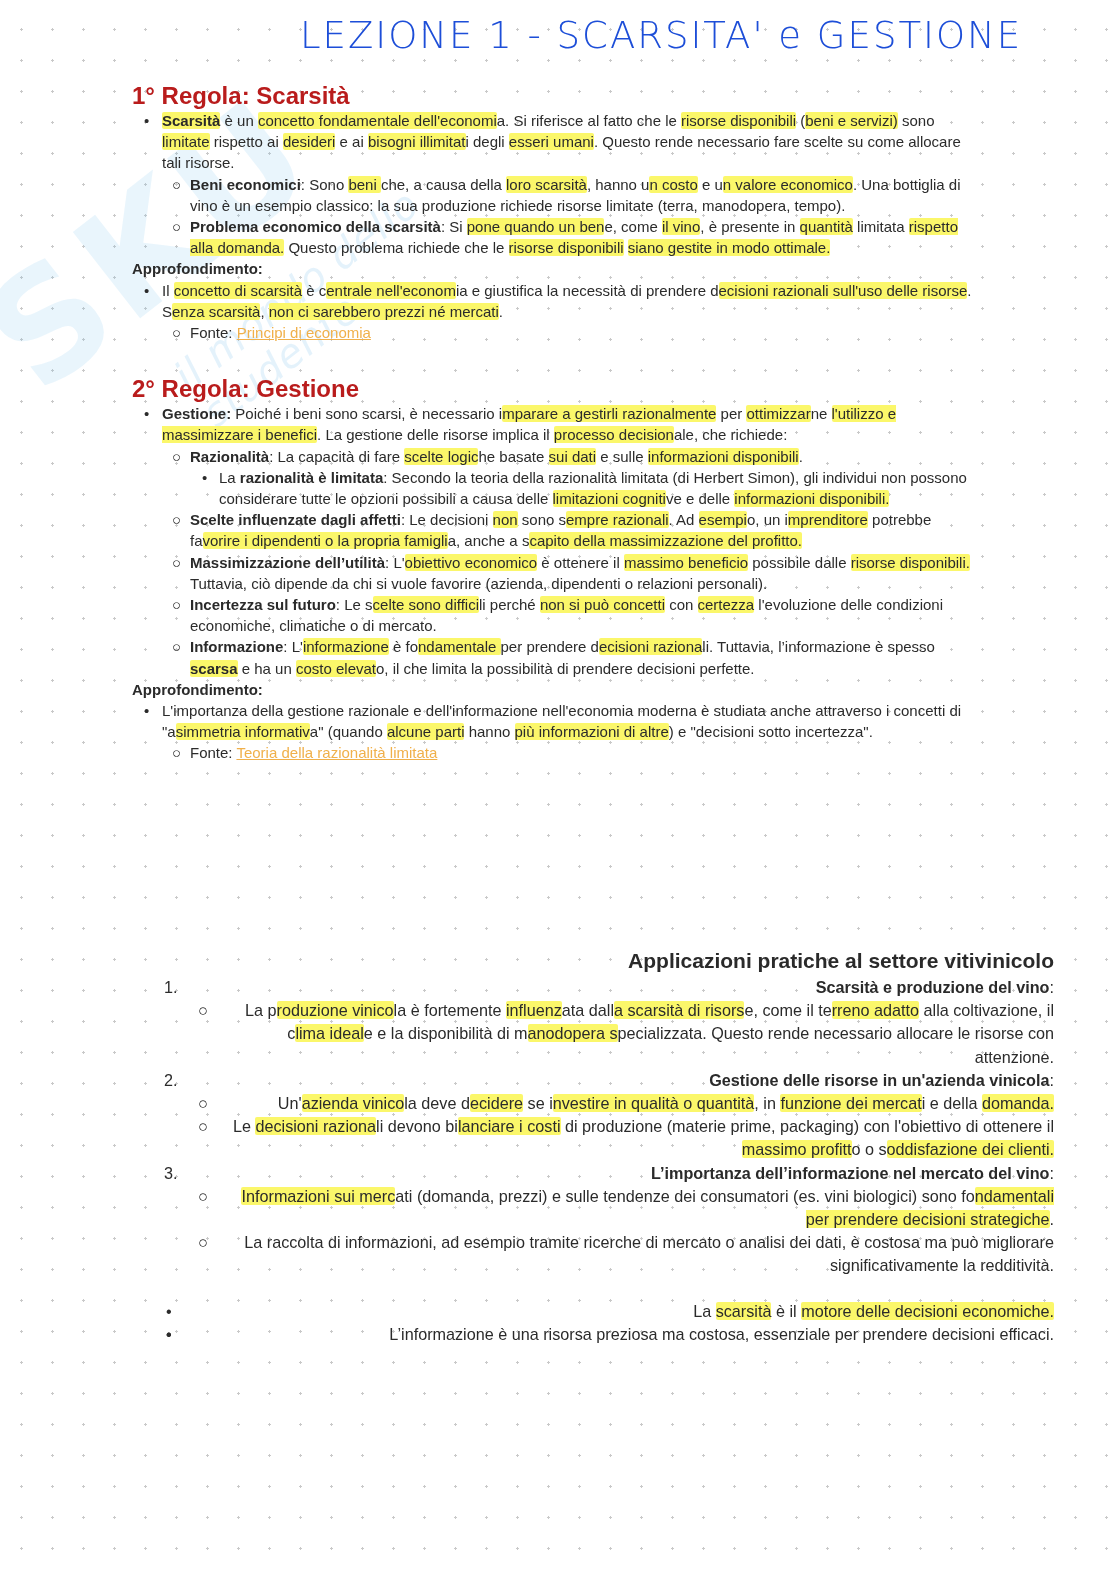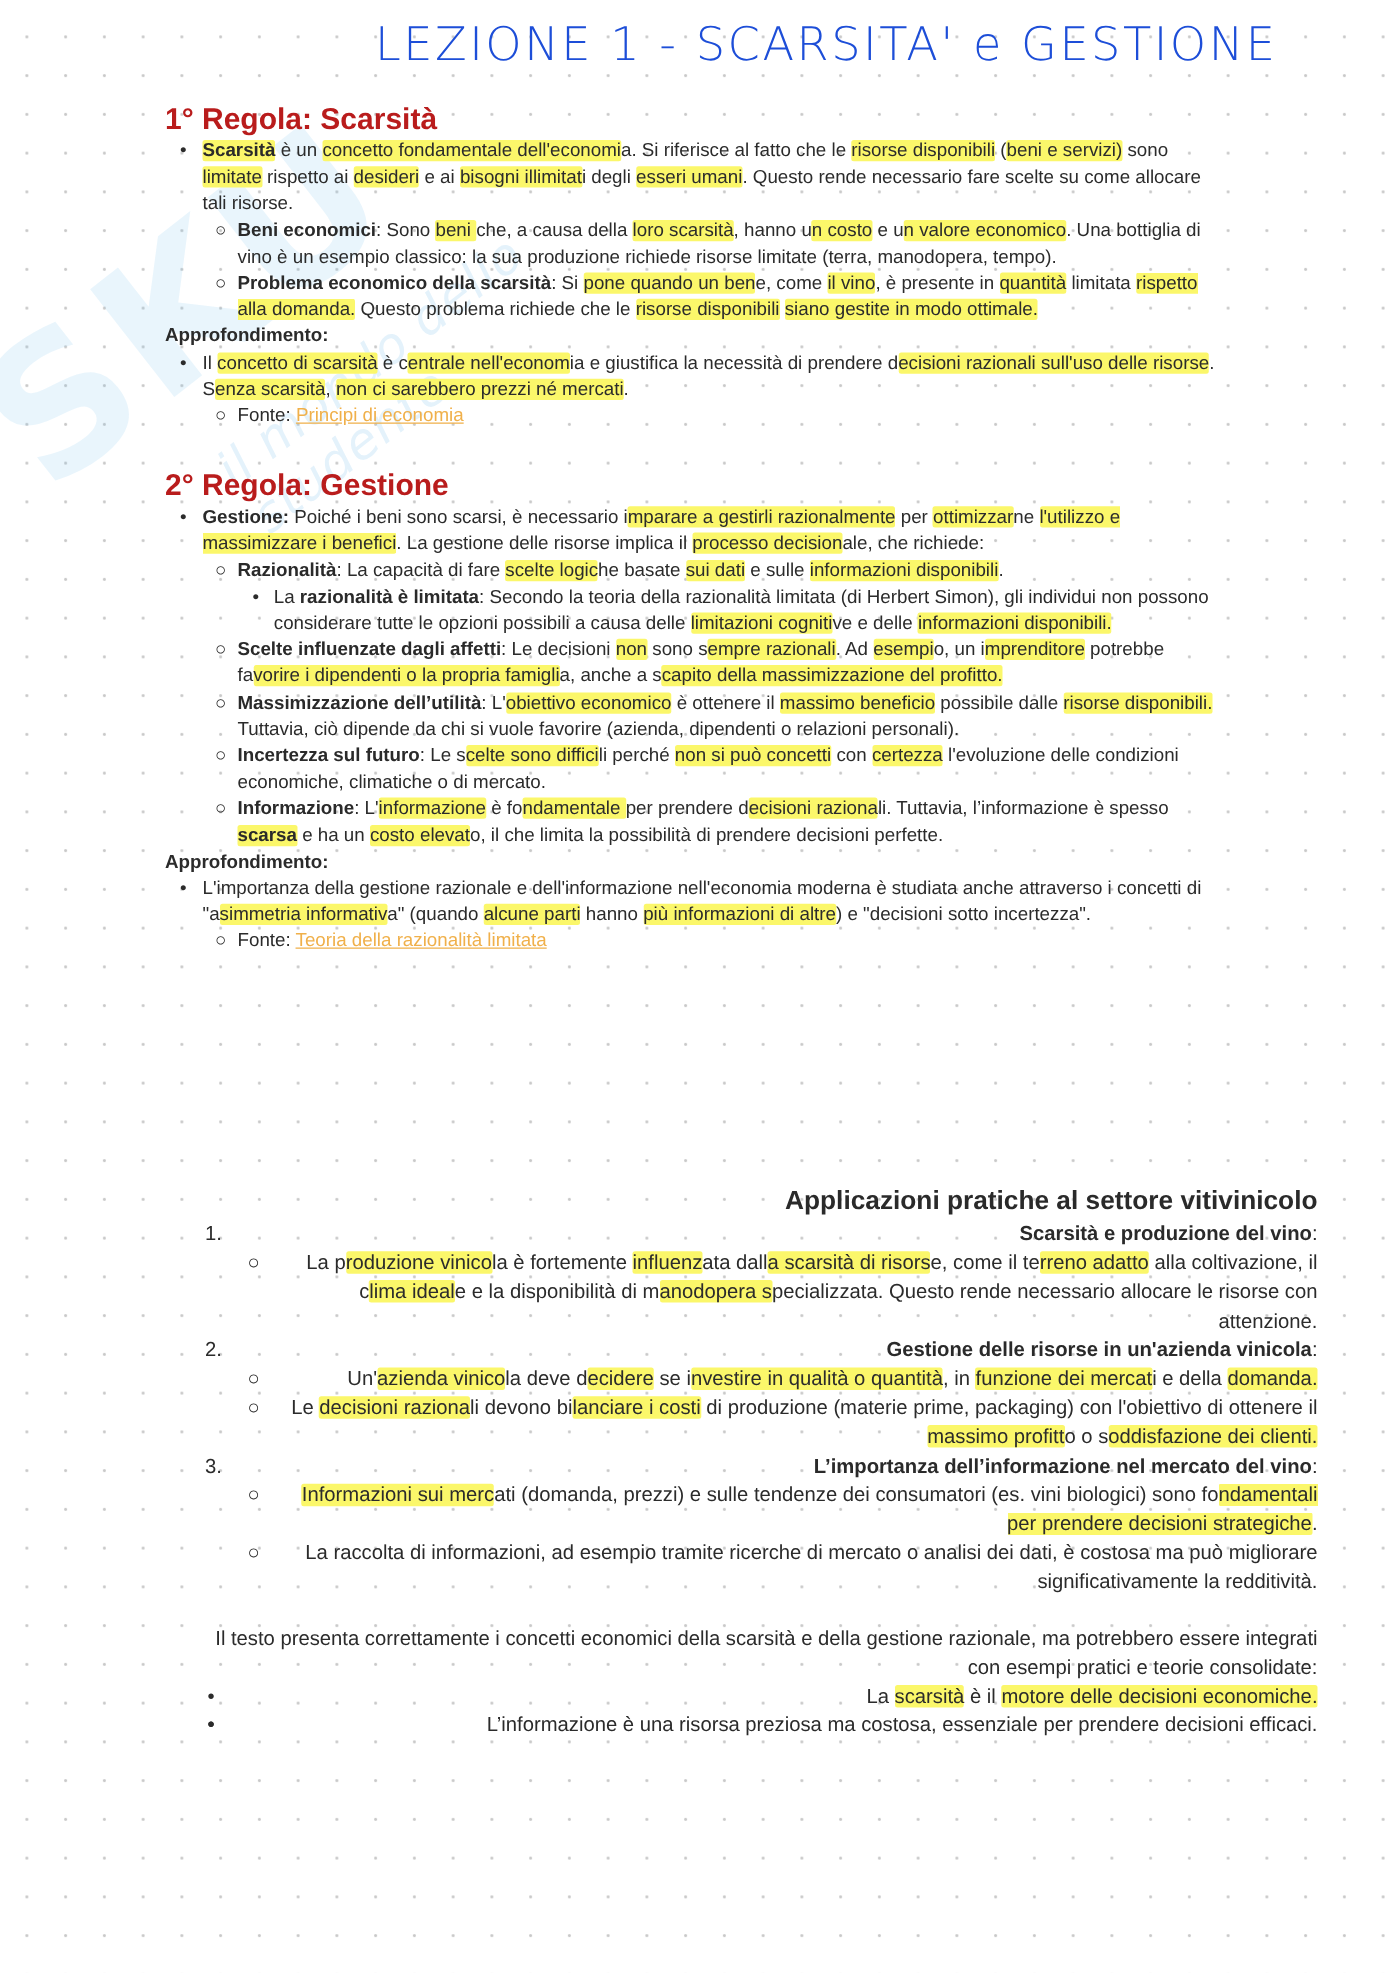--- a/index.html
+++ b/index.html
@@ -104,20 +104,19 @@
         <div class="row ol1"><span class="bul">2.</span><span class="bd">Gestione delle risorse in un'azienda vinicola</span><span>:</span></div>
         <div class="row ol2"><span class="bul">○</span><span>Un'</span><span class="hl">azienda vinico</span><span>la deve d</span><span class="hl">ecidere</span><span> se i</span><span class="hl">nvestire in qualità o quantità</span><span>, in </span><span class="hl">funzione dei mercat</span><span>i e della </span><span class="hl">domanda.</span></div>
         <div class="row ol2"><span class="bul">○</span><span>Le </span><span class="hl">decisioni raziona</span><span>li devono bi</span><span class="hl">lanciare i costi</span><span> di produzione (materie prime, packaging) con l'obiettivo di ottenere il </span><span class="hl">massimo profitt</span><span>o o s</span><span class="hl">oddisfazione dei clienti.</span></div>
         <div class="row ol1"><span class="bul">3.</span><span class="bd">L’importanza dell’informazione nel mercato del vino</span><span>:</span></div>
         <div class="row ol2"><span class="bul">○</span><span class="hl">Informazioni sui merc</span><span>ati (domanda, prezzi) e sulle tendenze dei consumatori (es. vini biologici) sono fo</span><span class="hl">ndamentali per prendere decisioni strategiche</span><span>.</span></div>
         <div class="row ol2"><span class="bul">○</span><span>La raccolta di informazioni, ad esempio tramite ricerche di mercato o analisi dei dati, è costosa ma può migliorare significativamente la redditività.</span></div>
       </div>
   </div>
   <div style="height:22px"></div>
   <div>
-    <div class="p2">Il testo presenta correttamente i concetti economici della scarsità e della gestione razionale, ma potrebbero essere integrati con esempi pratici e teorie consolidate:</div>
     <div class="p2">
         <div class="row lvl1"><span class="bul">•</span><span>La </span><span class="hl">scarsità</span><span> è il </span><span class="hl">motore delle decisioni economiche.</span></div>
         <div class="row lvl1"><span class="bul">•</span></div>
         <div class="row lvl1"><span class="bul">•</span><span>L’informazione è una risorsa preziosa ma costosa, essenziale per prendere decisioni efficaci.</span></div>
       </div>
   </div>
 </div>
 
 </body></html>

